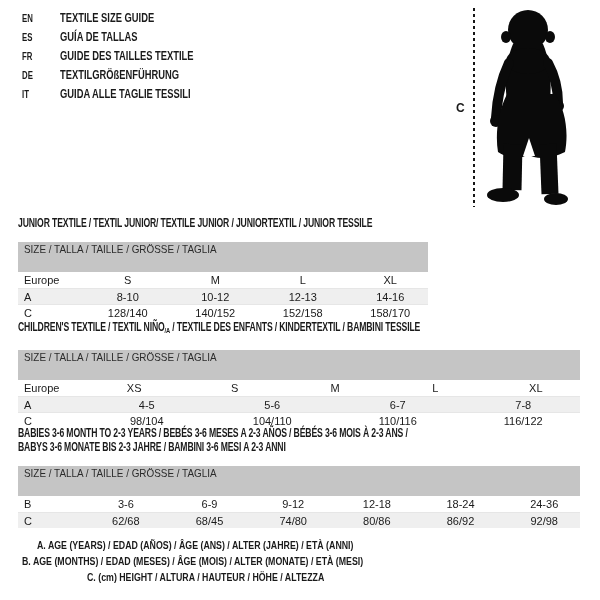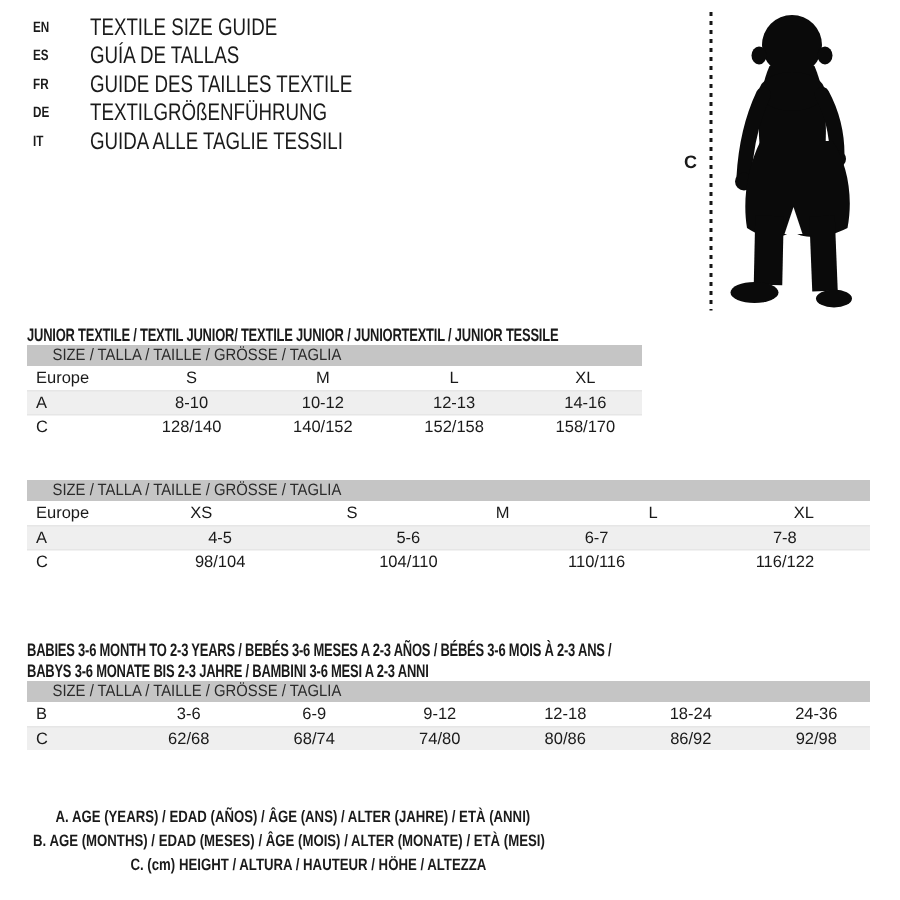--- a/index.html
+++ b/index.html
@@ -7,38 +7,38 @@
   .page {
     position:relative; width:600px; height:600px; background:#ffffff;
     font-family:"Liberation Sans", sans-serif; color:#1a1a1a; overflow:hidden;
   }
   .cond { display:inline-block; transform:scaleX(0.78); transform-origin:0 50%; white-space:nowrap; }
 
   
   .legend { position:absolute; left:22px; top:9px; }
   .legend-row { display:flex; line-height:19px; }
   .legend-code { width:38px; font-weight:700; font-size:10px; }
-  .legend-label { font-weight:400; font-size:16px; }
+  .legend-label { font-weight:700; font-size:12px; }
 
   
   .c-label { position:absolute; left:456px; top:101px; font-size:12px; font-weight:700; }
   .dash-line { position:absolute; left:473px; top:8px; width:2px; height:199px;
     background:repeating-linear-gradient(to bottom, #161616 0 3px, transparent 3px 6px); }
   .baby { position:absolute; left:486px; top:6px; width:106px; height:202px; }
 
   
   .size-table { position:absolute; left:18px; }
   .t1 { top:216px; width:410px; }
   .t2 { top:320px; width:562px; }
   .t3 { top:426px; width:562px; }
   .tbl-title { font-weight:700; font-size:12px; line-height:14px; letter-spacing:-0.2px; }
   .tbl-title .cond { transform:scaleX(0.72); }
   .sub { font-size:8px; vertical-align:-2px; }
-  .band { height:14px; line-height:14px; background:var(--band,#c5c5c5);
-    font-size:11px; color:#2b2b2b; padding-left:17px; }
+  .band { margin-top:12px; height:30px; line-height:14px; background:var(--band,#c5c5c5);
+    font-size:11px; color:#2b2b2b; padding-left:6px; }
   .band .cond { transform:scaleX(0.9); }
   .rows { width:100%; }
   .row { display:flex; height:16px; line-height:16px; font-size:11px;gap:12px; }
   .row + .row { border-top:1px solid #e6e6e6; }
   .row.shaded { background:var(--shaded,#efefef); }
   .lbl { width:60px; padding-left:6px; }
   .cell { flex:1; text-align:center; }
 
   
   .footnotes { position:absolute; left:22px; top:537px; }
@@ -120,20 +120,23 @@
           <span class="lbl">C</span>
           <span class="cell">128/140</span>
           <span class="cell">140/152</span>
           <span class="cell">152/158</span>
           <span class="cell">158/170</span>
         </div>
       </div>
   </section>
 
   <section class="size-table t2">
+    <div class="tbl-title">
+        <div><span class="cond"><span>CHILDREN'S TEXTILE / TEXTIL NIÑO</span><span class="sub">/A</span><span> / TEXTILE DES ENFANTS / KINDERTEXTIL / BAMBINI TESSILE</span></span></div>
+      </div>
     <div class="band"><span class="cond">SIZE / TALLA / TAILLE / GRÖSSE / TAGLIA</span></div>
     <div class="rows">
         <div class="row">
           <span class="lbl">Europe</span>
           <span class="cell">XS</span>
           <span class="cell">S</span>
           <span class="cell">M</span>
           <span class="cell">L</span>
           <span class="cell">XL</span>
         </div>
@@ -166,21 +169,21 @@
           <span class="cell">3-6</span>
           <span class="cell">6-9</span>
           <span class="cell">9-12</span>
           <span class="cell">12-18</span>
           <span class="cell">18-24</span>
           <span class="cell">24-36</span>
         </div>
         <div class="row shaded">
           <span class="lbl">C</span>
           <span class="cell">62/68</span>
-          <span class="cell">68/74</span>
+          <span class="cell">68/45</span>
           <span class="cell">74/80</span>
           <span class="cell">80/86</span>
           <span class="cell">86/92</span>
           <span class="cell">92/98</span>
         </div>
       </div>
   </section>
 
   <div class="footnotes" id="footnotes">
       <div class="footnote"><span class="cond">A. AGE (YEARS) / EDAD (AÑOS) / ÂGE (ANS) / ALTER (JAHRE) / ETÀ (ANNI)</span></div>

